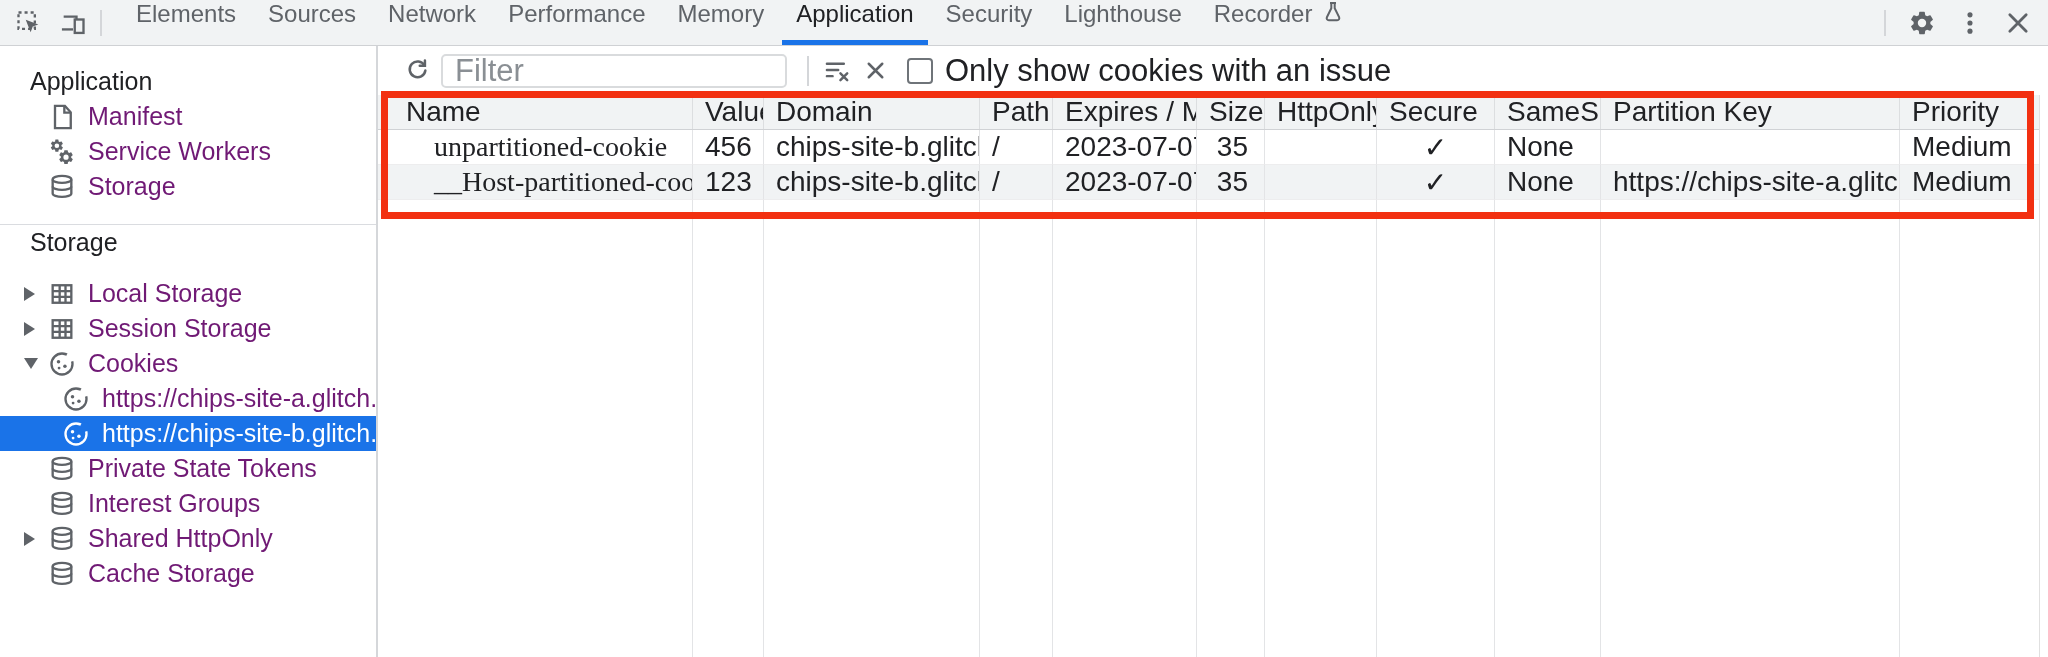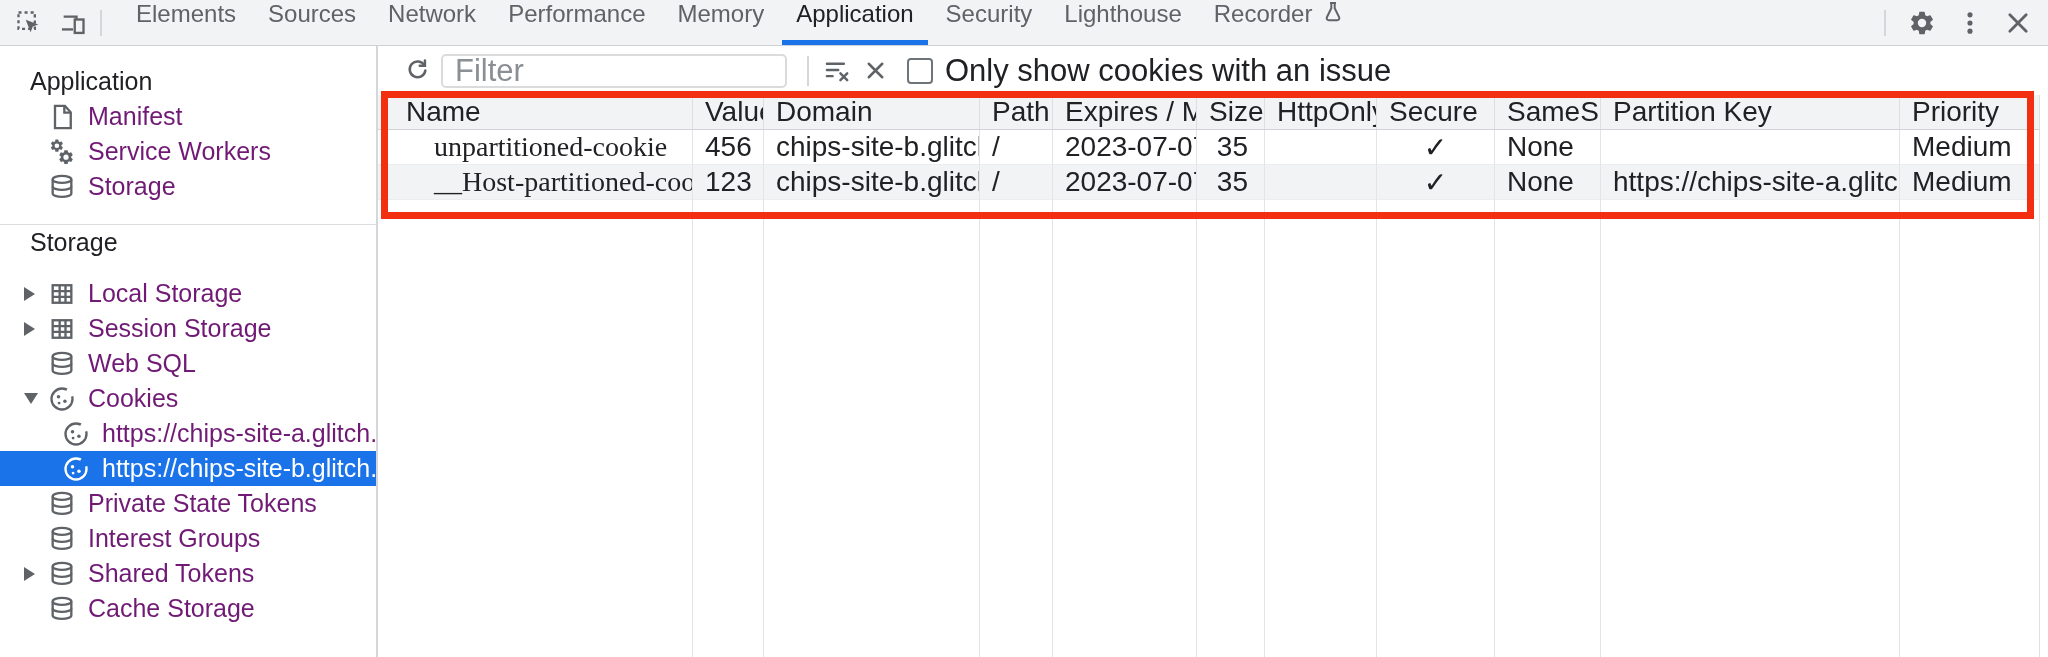--- a/index.html
+++ b/index.html
@@ -244,31 +244,20 @@
       <span class="side-icon">
         <svg viewBox="0 0 24 24" fill="none" stroke="currentColor" stroke-width="2">
           <rect x="4" y="4.5" width="16" height="15"></rect>
           <path d="M4 9.5h16M4 14.5h16M10 4.5v15M15 4.5v15"></path>
         </svg>
       </span>
       <span>Session Storage</span>
     </div>
 
 
-    <div class="side-item">
-      <span class="arrow-slot"></span>
-      <span class="side-icon">
-        <svg viewBox="0 0 24 24" fill="none" stroke="currentColor" stroke-width="2">
-          <ellipse cx="12" cy="5.5" rx="8" ry="3"></ellipse>
-          <path d="M4 5.5v6c0 1.66 3.58 3 8 3s8-1.34 8-3v-6"></path>
-          <path d="M4 11.5v6c0 1.66 3.58 3 8 3s8-1.34 8-3v-6"></path>
-        </svg>
-      </span>
-      <span>Web SQL</span>
-    </div>
 
     <div class="side-item">
       <span class="arrow-slot">
           <span class="tri-down"></span>
         </span>
       <span class="side-icon">
         <svg viewBox="0 0 24 24">
           <circle cx="12" cy="12" r="9" fill="none" stroke="currentColor" stroke-width="2"></circle>
           <circle class="cookie-bite" cx="19.5" cy="6" r="4"></circle>
           <circle cx="9" cy="10" r="1.5" fill="currentColor"></circle>
@@ -335,21 +324,21 @@
       <span class="arrow-slot">
           <span class="tri-right"></span>
         </span>
       <span class="side-icon">
         <svg viewBox="0 0 24 24" fill="none" stroke="currentColor" stroke-width="2">
           <ellipse cx="12" cy="5.5" rx="8" ry="3"></ellipse>
           <path d="M4 5.5v6c0 1.66 3.58 3 8 3s8-1.34 8-3v-6"></path>
           <path d="M4 11.5v6c0 1.66 3.58 3 8 3s8-1.34 8-3v-6"></path>
         </svg>
       </span>
-      <span>Shared Tokens</span>
+      <span>Shared HttpOnly</span>
     </div>
 
     <div class="side-item">
       <span class="arrow-slot"></span>
       <span class="side-icon">
         <svg viewBox="0 0 24 24" fill="none" stroke="currentColor" stroke-width="2">
           <ellipse cx="12" cy="5.5" rx="8" ry="3"></ellipse>
           <path d="M4 5.5v6c0 1.66 3.58 3 8 3s8-1.34 8-3v-6"></path>
           <path d="M4 11.5v6c0 1.66 3.58 3 8 3s8-1.34 8-3v-6"></path>
         </svg>

